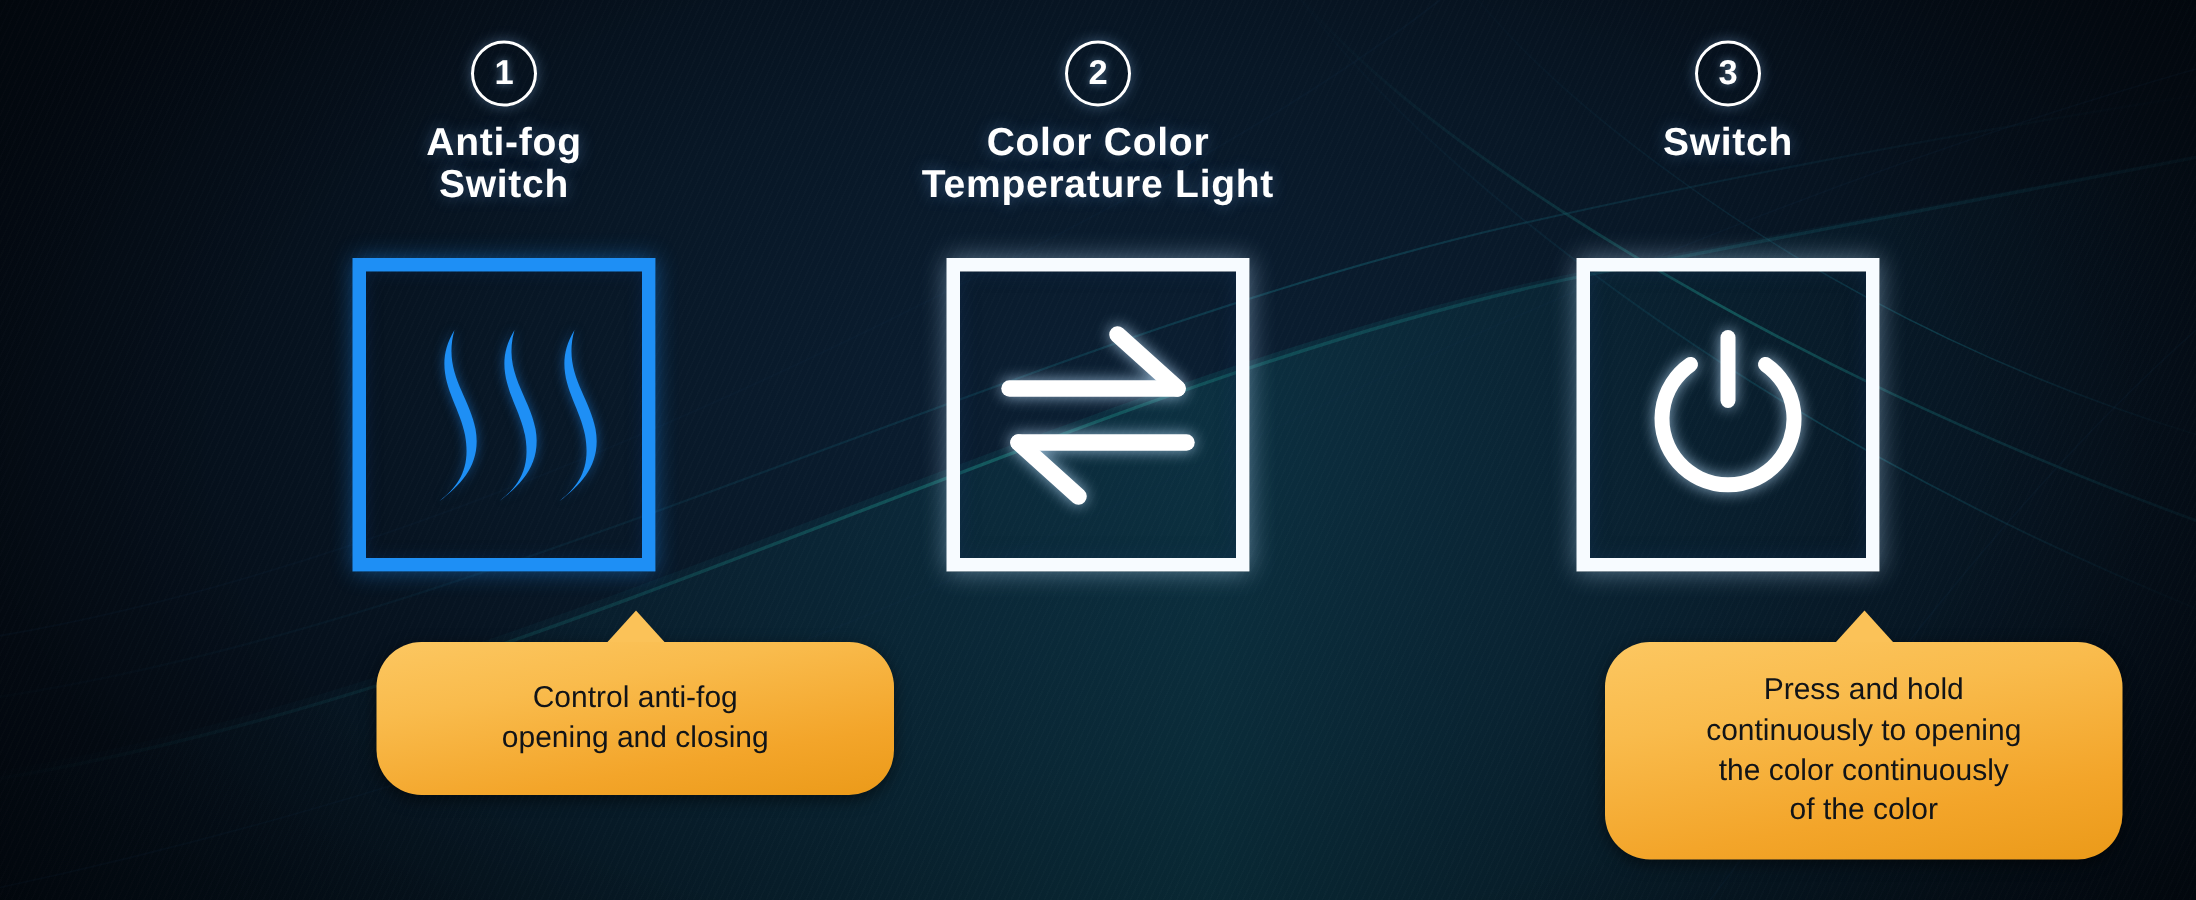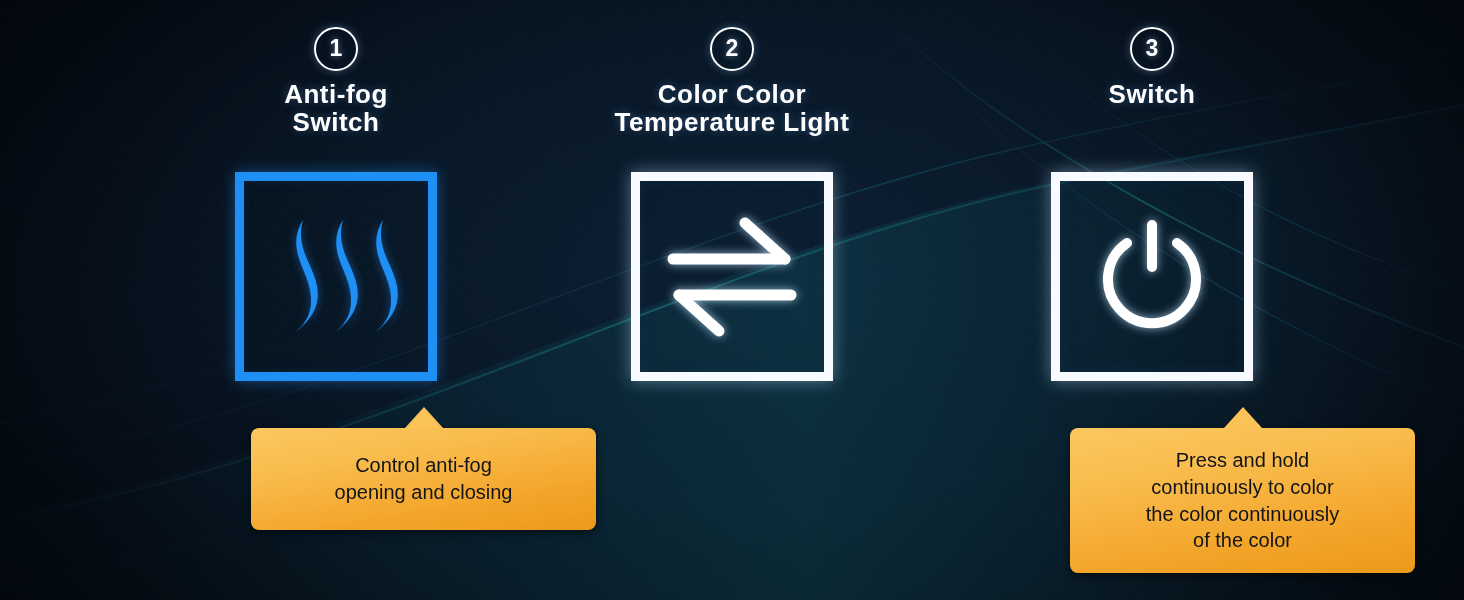--- a/index.html
+++ b/index.html
@@ -121,21 +121,21 @@
     box-shadow: 0 0 16px rgba(190,225,255,.45), inset 0 0 12px rgba(20,50,85,.5);
   }
   .frame svg { display: block; overflow: visible; }
   .glow-white { filter: drop-shadow(0 0 5px rgba(190,225,255,.75)); }
   .glow-blue  { filter: drop-shadow(0 0 4px rgba(30,140,245,.5)); }
 
   
   .bubble {
     position: absolute;
     box-sizing: border-box;
-    border-radius: 8px;
+    border-radius: 30px;
     background: linear-gradient(170deg, #fcc761 0%, #f9bb4c 32%, #f3a52a 72%, #eb9a19 100%);
     box-shadow: 0 3px 10px rgba(0,0,0,.5);
     color: #111418;
     font-size: 20px;
     line-height: 1.33;
     text-align: center;
     display: flex;
     align-items: center;
     justify-content: center;
     padding: 10px 18px;
@@ -243,21 +243,21 @@
             <path d="M78 6 L118 42"></path>
             <path d="M124 78 H12"></path>
             <path d="M52 114 L12 78"></path>
           </g>
         </svg>
       </div>
       <div class="bubble b2">
         <div class="notch"></div>
         <span class="txt">
           <span>Press and hold</span><br>
-          <span>continuously to color</span><br>
+          <span>continuously to opening</span><br>
           <span>the color continuously</span><br>
           <span>of the color</span>
         </span>
       </div>
     </div>
 
     <div class="col col-3">
       <div class="badge">
         <span>3</span>
       </div>

